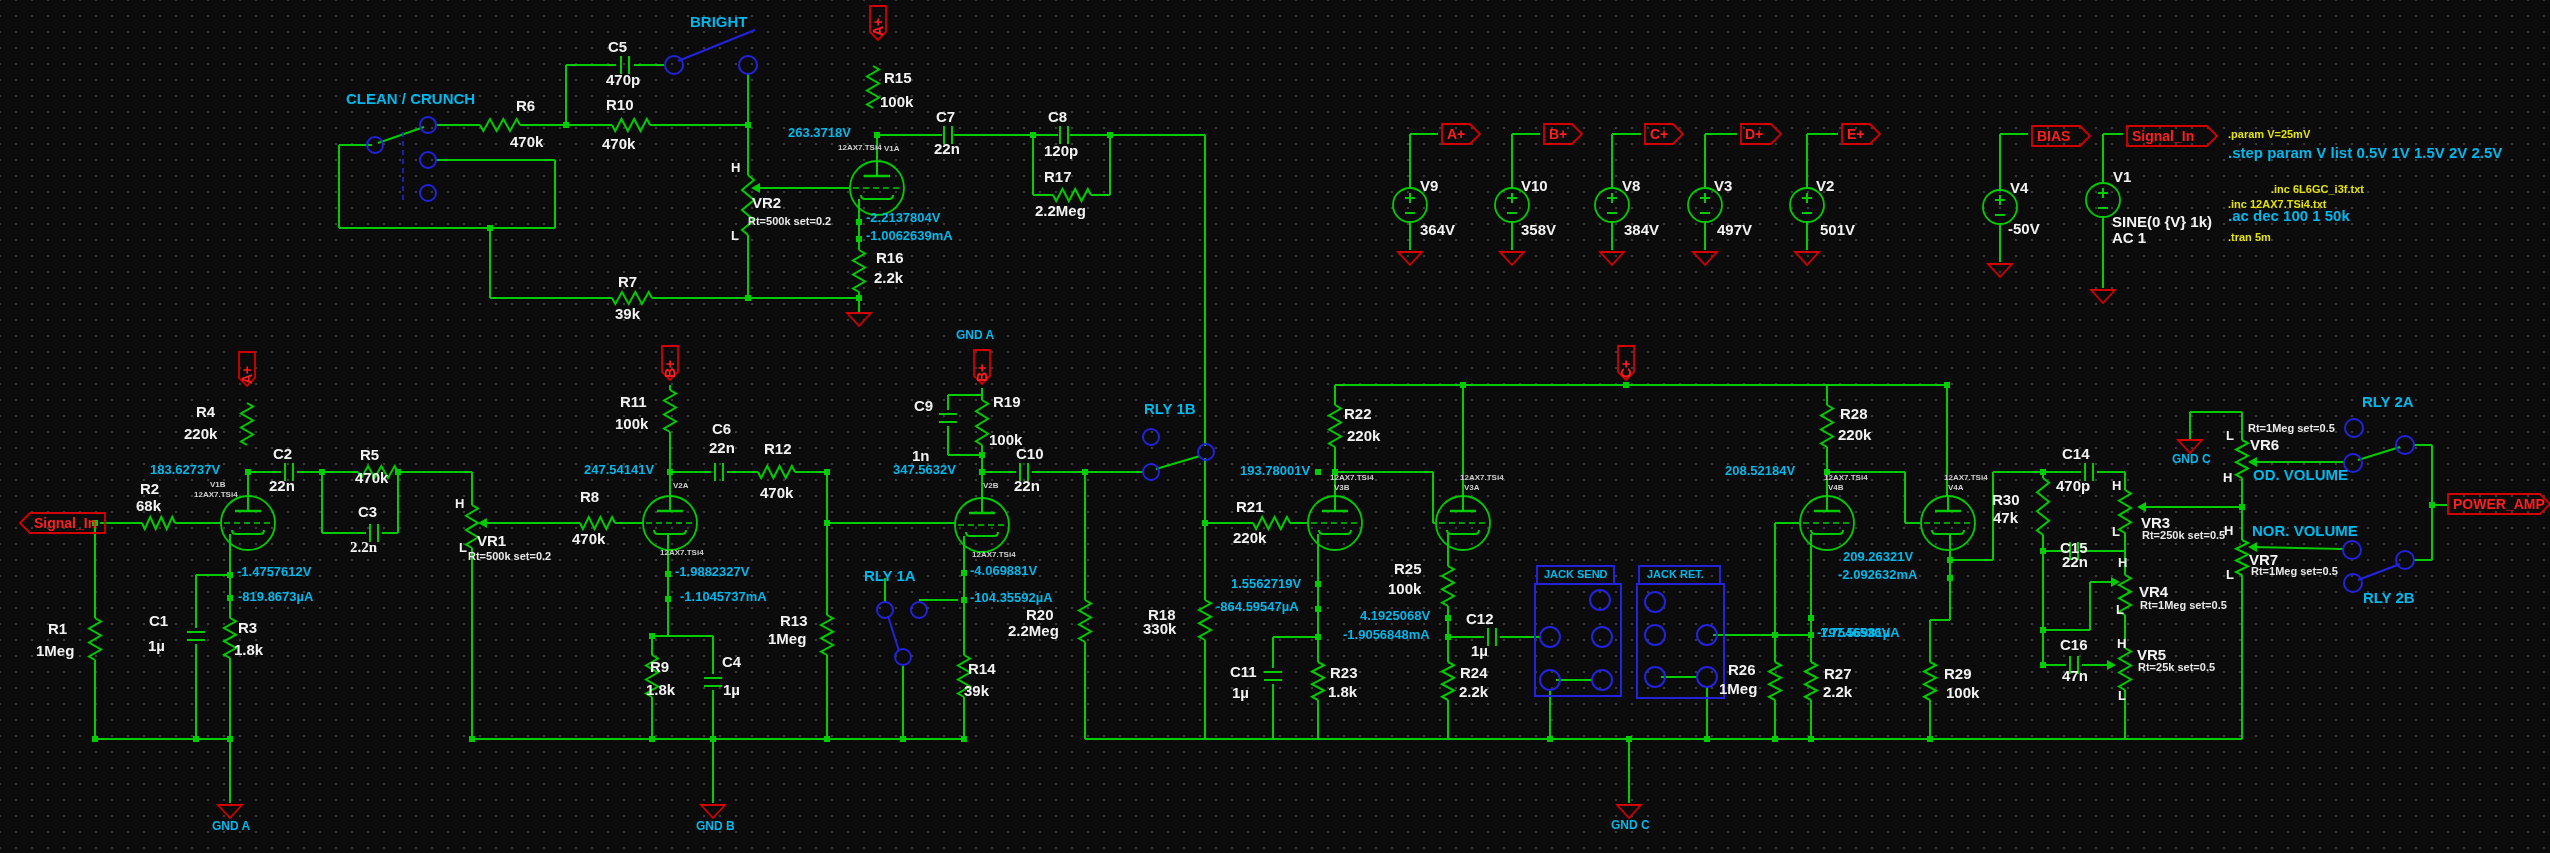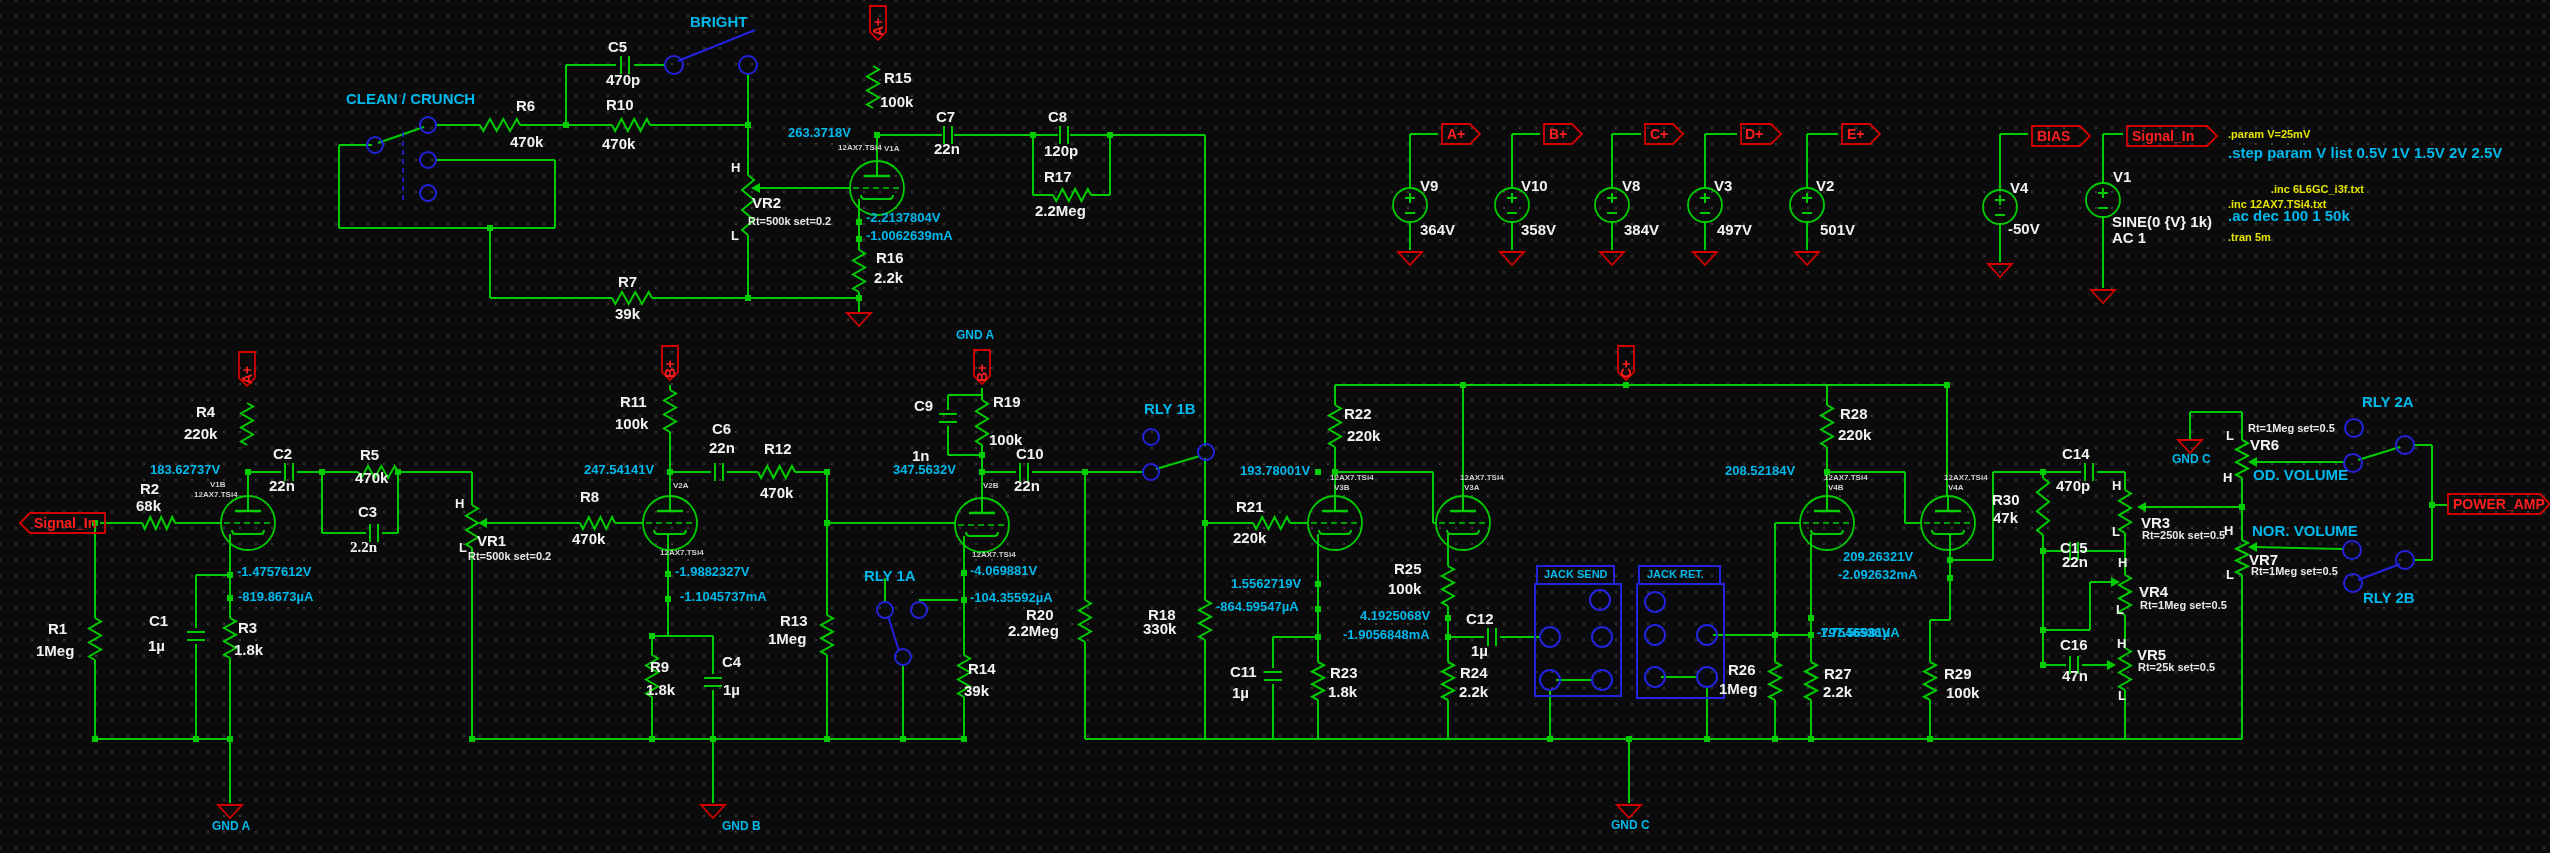--- a/index.html
+++ b/index.html
@@ -701,21 +701,21 @@
     <div class="lab cyn" style="left: 690px; top: 14px;">BRIGHT</div>
     <div class="lab cyn" style="left: 346px; top: 91px;">CLEAN / CRUNCH</div>
     <div class="lab cyn" style="left: 864px; top: 568px;">RLY 1A</div>
     <div class="lab cyn" style="left: 1144px; top: 401px;">RLY 1B</div>
     <div class="lab cyn" style="left: 2362px; top: 394px;">RLY 2A</div>
     <div class="lab cyn" style="left: 2363px; top: 590px;">RLY 2B</div>
     <div class="lab cyn" style="left: 2253px; top: 467px;">OD. VOLUME</div>
     <div class="lab cyn" style="left: 2252px; top: 523px;">NOR. VOLUME</div>
     <div class="lab cyns" style="left: 956px; top: 329px;">GND A</div>
     <div class="lab cyns" style="left: 212px; top: 820px;">GND A</div>
-    <div class="lab cyns" style="left: 722px; top: 820px; text-align: center;">GND B</div>
+    <div class="lab cyns" style="left: 696px; top: 820px; text-align: center;">GND B</div>
     <div class="lab cyns" style="left: 1611px; top: 819px;">GND C</div>
     <div class="lab cyns" style="left: 2172px; top: 453px;">GND C</div>
     <div class="lab jakt" style="left: 1544px; top: 569px;">JACK SEND</div>
     <div class="lab jakt" style="left: 1647px; top: 569px;">JACK RET.</div>
     <div class="lab yel" style="left: 2228px; top: 129px;">.param V=25mV</div>
     <div class="lab dcyn" style="left: 2228px; top: 145px;">.step param V list 0.5V 1V 1.5V 2V 2.5V</div>
     <div class="lab yel" style="left: 2228px; top: 184px; margin-left: 43px;">.inc 6L6GC_i3f.txt</div>
     <div class="lab yel" style="left: 2228px; top: 199px;">.inc 12AX7.TSi4.txt</div>
     <div class="lab dcyn" style="left: 2228px; top: 208px;">.ac dec 100 1 50k</div>
     <div class="lab yel" style="left: 2228px; top: 232px;">.tran 5m</div>

